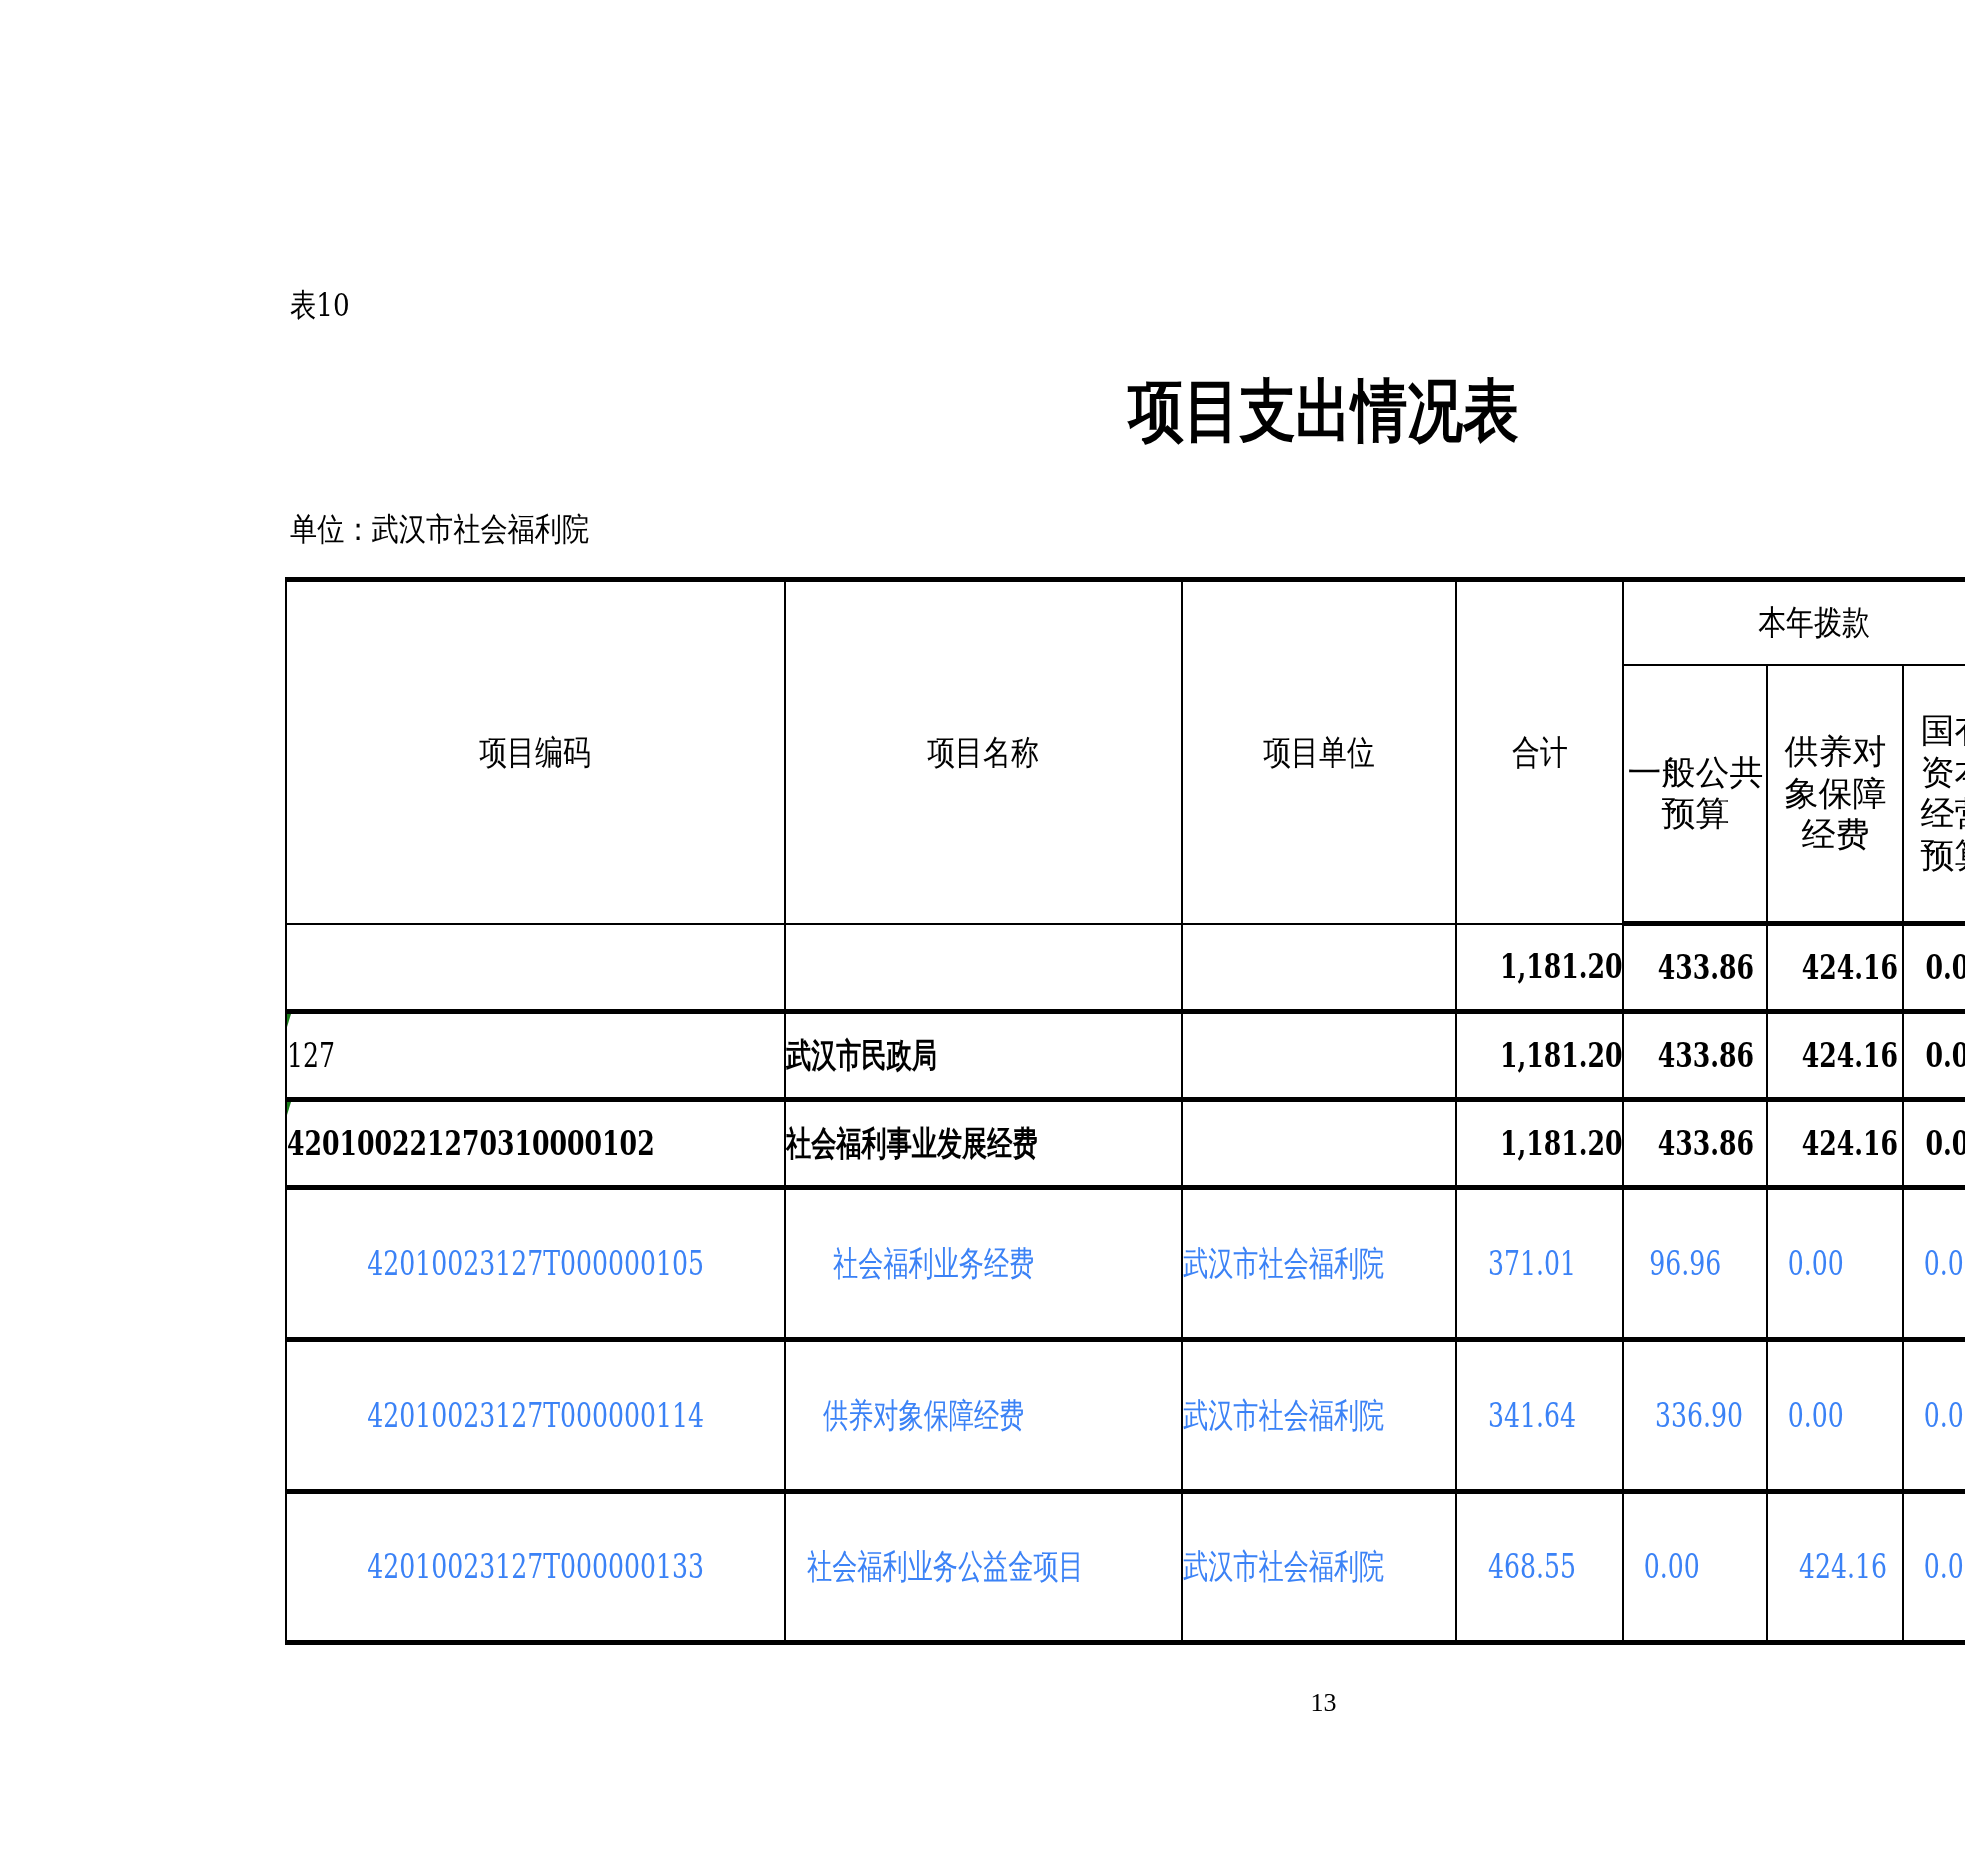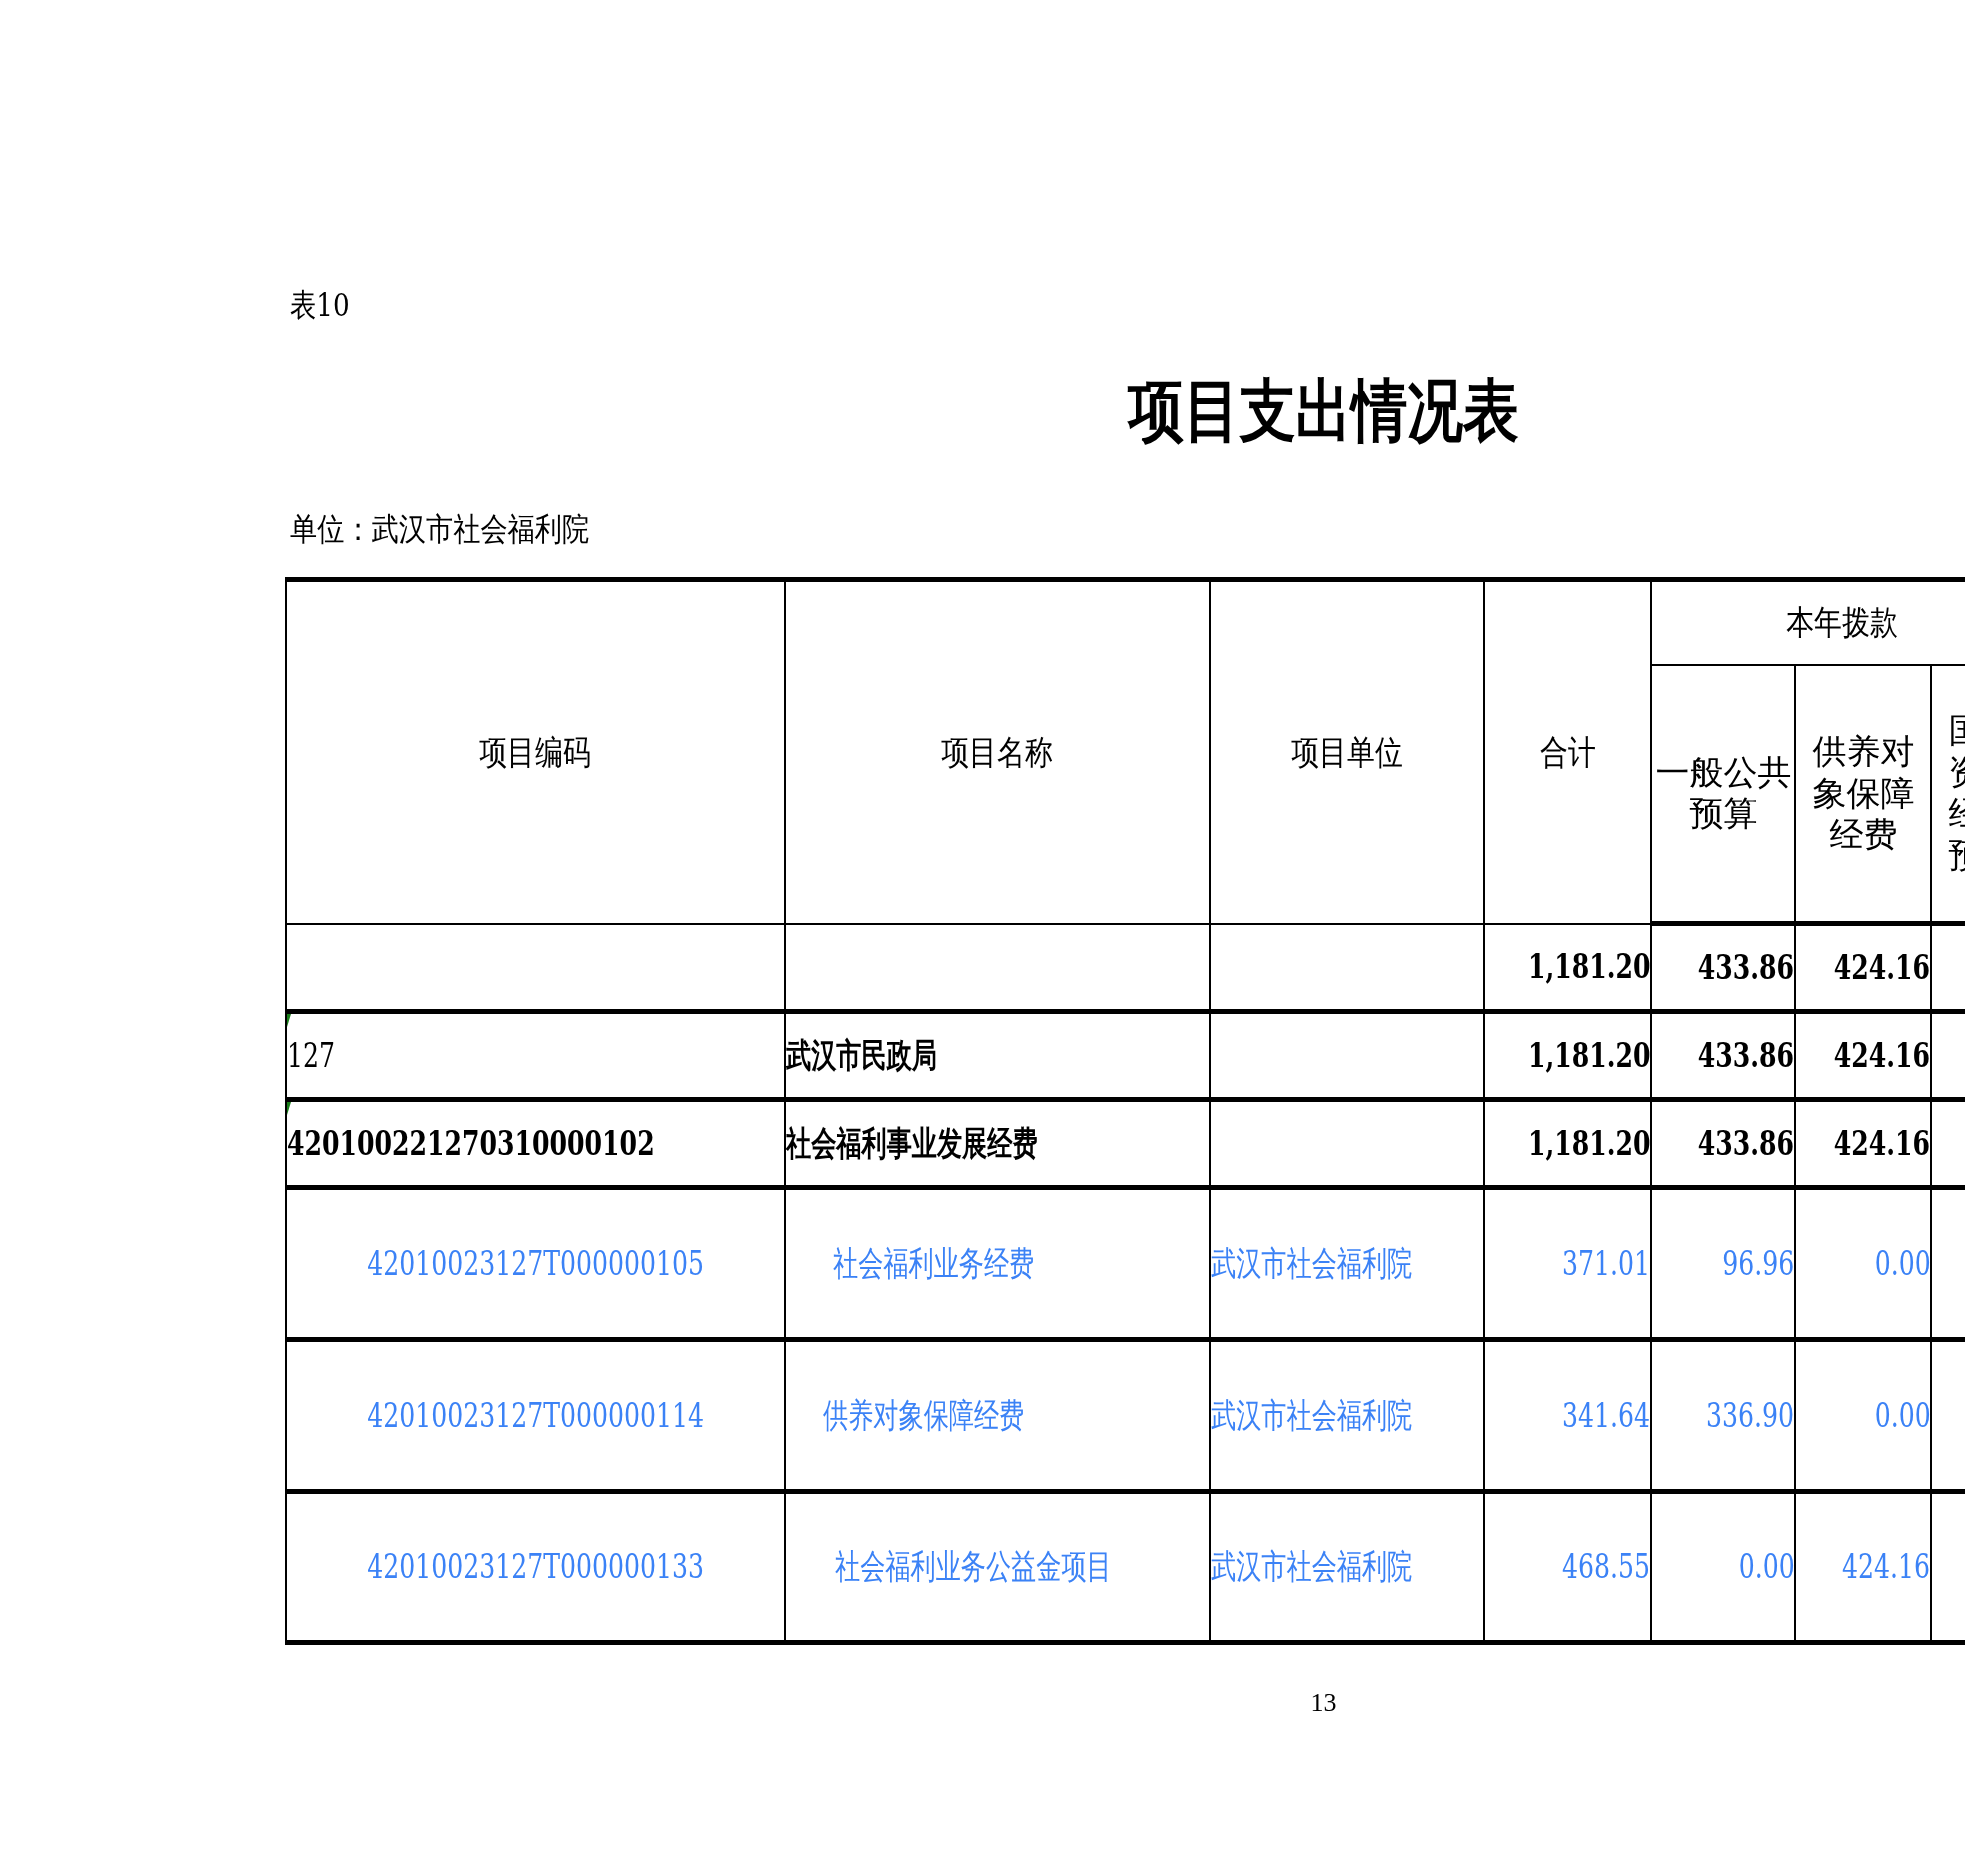--- a/index.html
+++ b/index.html
@@ -21,21 +21,21 @@
     border: 2px solid #000; padding: 0; font-weight: normal; overflow: hidden;
     font-size: 34px; line-height: 1.22; position: relative;
   }
   table.grid tr.sep td { border-bottom-width: 5.5px; }
   table.grid tr.head-bottom th { border-bottom-width: 5.5px; }
   table.grid tr.top th { border-top-width: 5.5px; }
   th .lbl { display: inline-block; transform: scaleX(0.82); }
   th.hc { text-align: center; vertical-align: middle; }
   th.vt { text-align: center; vertical-align: middle; padding: 0 2.4px; }
   th.vt .lbl { transform: none; word-break: break-all; font-size: 34px; display: block; line-height: 1.22; }
-  td.num { text-align: right; vertical-align: middle; padding-right: 5.5px; white-space: nowrap; }
+  td.num { text-align: left; vertical-align: middle; padding-right: 5.5px; white-space: nowrap; }
   td.txt { text-align: left; vertical-align: middle; padding-left: 4.7px; white-space: nowrap; text-decoration: underline; }
   td.ctr { text-align: center; vertical-align: middle; white-space: nowrap; }
   td .sq { display: inline-block; transform: scaleX(0.74); transform-origin: right center; }
   td.txt .sq, td.ctr .sq { transform-origin: left center; }
   td.ctr .sq { transform-origin: center center; }
   td.bold .sq { font-weight: bold; }
   .light { color: #3b82f6; }
   .flag { position: absolute; left: 0; top: 0; width: 0; height: 0; border-top: 13.4px solid #1a7f1a; border-right: 4.7px solid transparent; }
 </style>
 </head>
@@ -130,21 +130,21 @@
       <td class="txt light"><span class="sq">武汉市社会福利院</span></td>
       <td class="num light"><span class="sq">341.64</span></td>
       <td class="num light"><span class="sq">336.90</span></td>
       <td class="num light"><span class="sq">0.00</span></td>
       <td class="num light"><span class="sq">0.00</span></td>
 
     </tr>
 
     <tr class="sep" style="height:151px">
       <td class="ctr light"><span class="sq">42010023127T000000133</span></td>
-      <td class="txt light" style="padding-left:49px"><span class="sq">社会福利业务公益金项目</span></td>
+      <td class="txt light" style="padding-left:21px"><span class="sq">社会福利业务公益金项目</span></td>
       <td class="txt light"><span class="sq">武汉市社会福利院</span></td>
       <td class="num light"><span class="sq">468.55</span></td>
       <td class="num light"><span class="sq">0.00</span></td>
       <td class="num light"><span class="sq">424.16</span></td>
       <td class="num light"><span class="sq">0.00</span></td>
 
     </tr>
   </tbody>
 </table>
 

